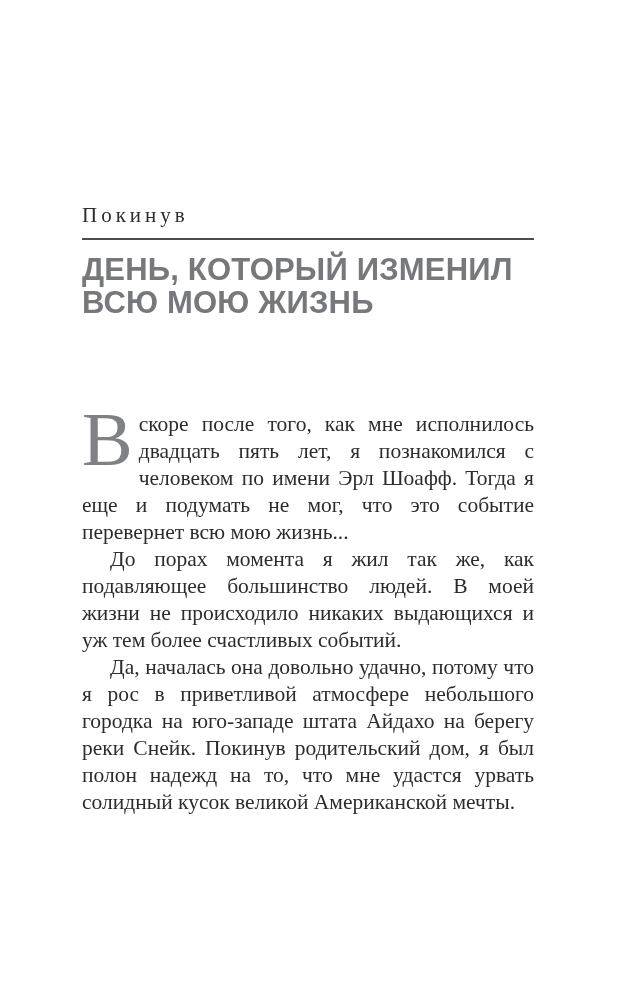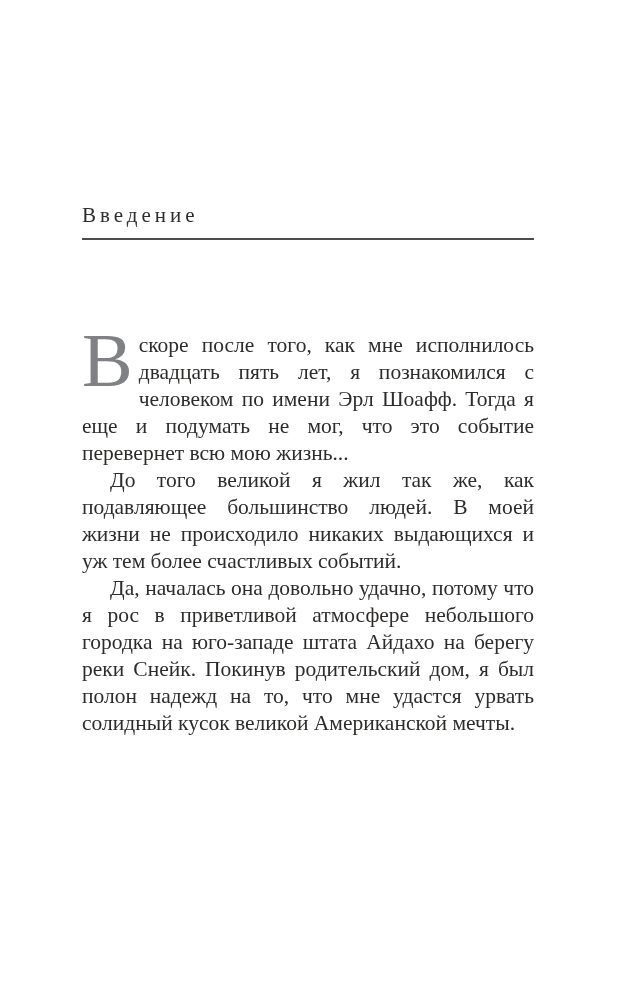--- a/index.html
+++ b/index.html
@@ -68,29 +68,31 @@
     padding-right: 6px;
     margin-top: 1px;
   }
 </style>
 </head>
 <body>
 
 <div class="page">
   <div class="content">
 
-    <div class="kicker">Введение</div>
+    <div class="kicker">Покинув</div>
 
     <div class="rule"></div>
 
+    <h1 class="title">ДЕНЬ, КОТОРЫЙ ИЗМЕНИЛ
+ВСЮ МОЮ ЖИЗНЬ</h1>
 
     <div class="bodytext">
 
       <p class="para"><span class="dropcap">В</span><span>скоре после того, как мне исполнилось двадцать пять лет, я познакомился с человеком по имени Эрл Шоафф. Тогда я еще и подумать не мог, что это событие перевернет всю мою жизнь...</span></p>
 
-      <p class="para indent">До того великой я жил так же, как подавляющее большинство людей. В моей жизни не происходило никаких выдающихся и уж тем более счастливых событий.</p>
+      <p class="para indent">До порах момента я жил так же, как подавляющее большинство людей. В моей жизни не происходило никаких выдающихся и уж тем более счастливых событий.</p>
 
       <p class="para indent">Да, началась она довольно удачно, потому что я рос в приветливой атмосфере небольшого городка на юго-западе штата Айдахо на берегу реки Снейк. Покинув родительский дом, я был полон надежд на то, что мне удастся урвать солидный кусок великой Американской мечты.</p>
 
 
     </div>
   </div>
 </div>
 
 </body></html>

